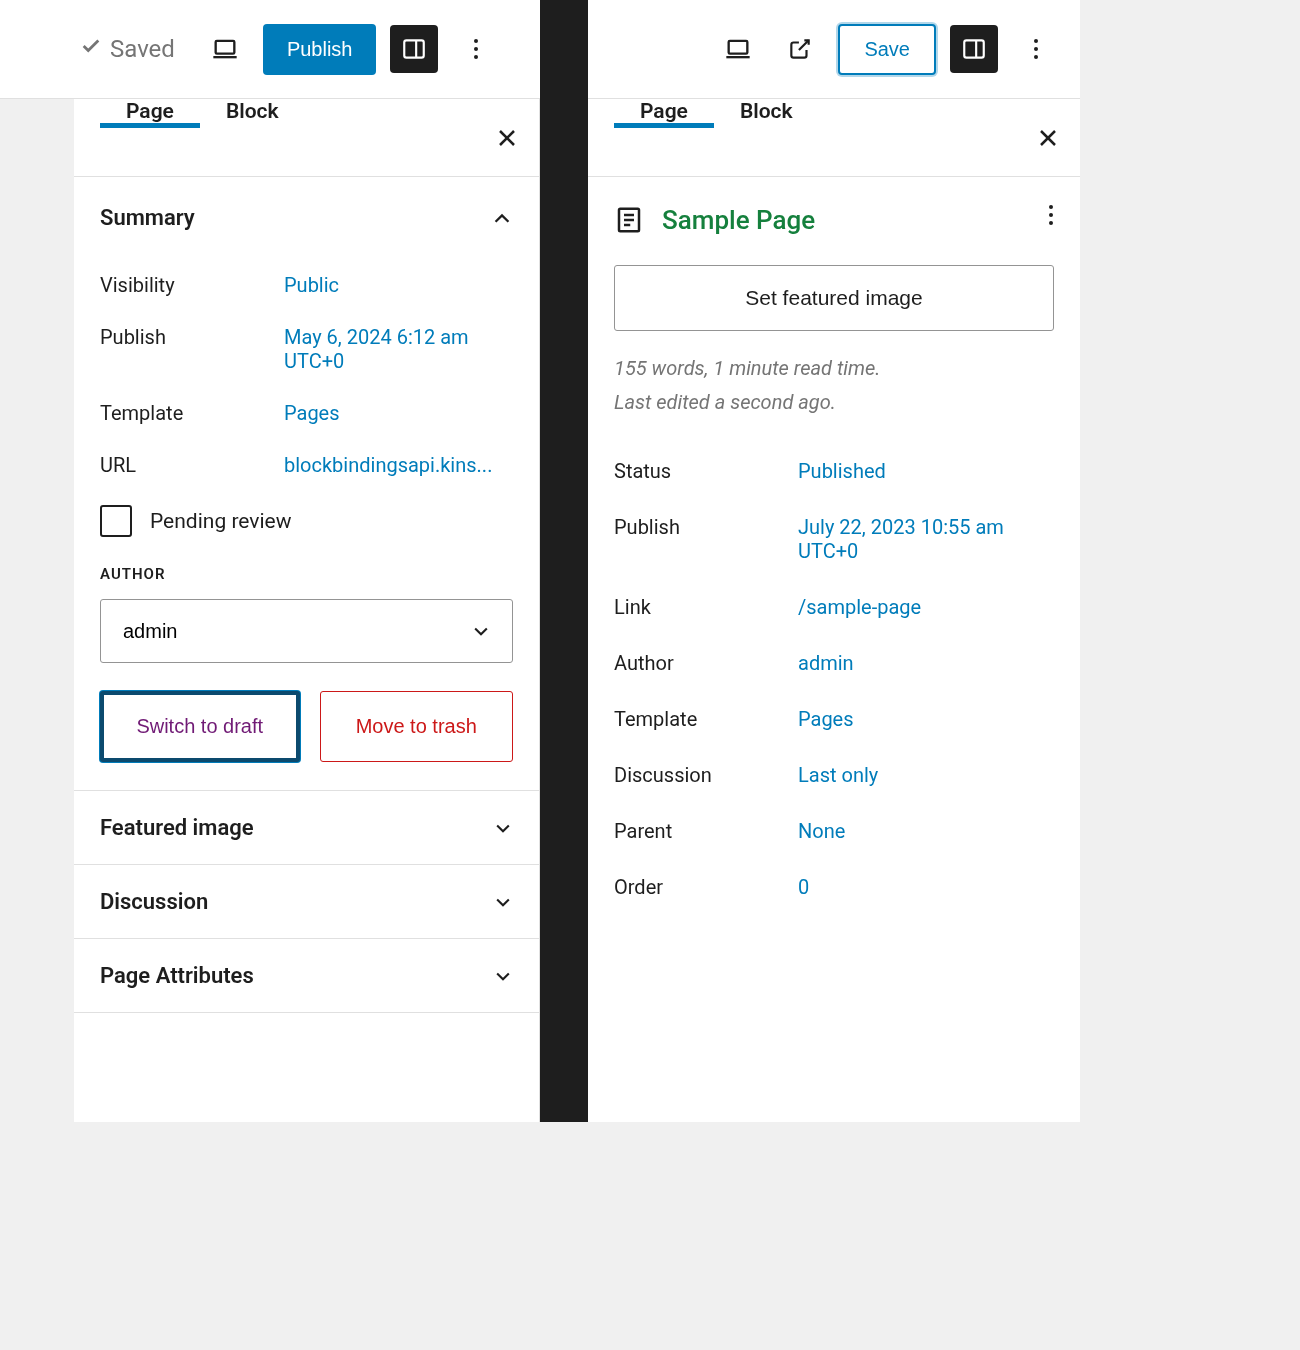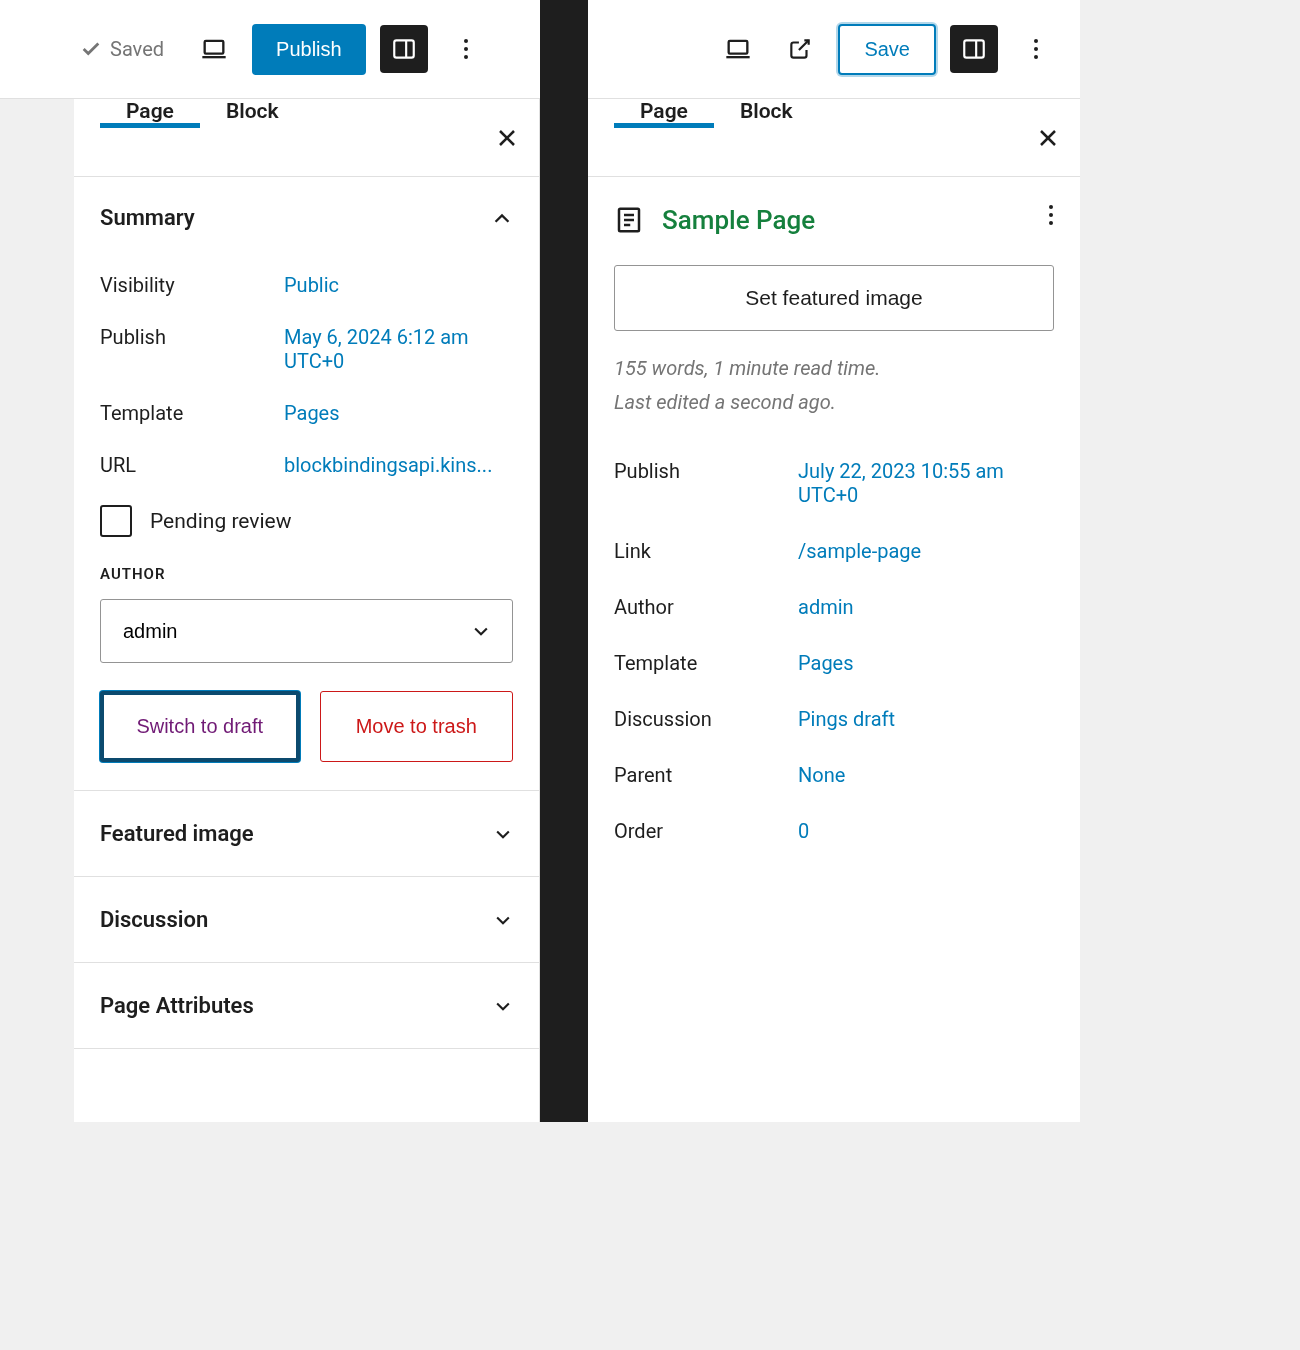--- a/index.html
+++ b/index.html
@@ -39,24 +39,23 @@
     border-bottom: 1px solid #e0e0e0;
     display: flex;
     align-items: center;
     padding: 0 20px;
   }
   .toolbar.left { justify-content: flex-start; gap: 14px; padding-left: 80px; }
   .toolbar.right { justify-content: flex-end; gap: 14px; }
 
   .saved {
     display: flex;
-    align-items: center;
     gap: 8px;
     color: #757575;
-    font-size: 20px;
+    font-size: 24px;
     margin-right: 12px;
   }
   .icon-btn {
     width: 48px;
     height: 48px;
     border: none;
     background: transparent;
     display: flex;
     align-items: center;
     justify-content: center;
@@ -213,21 +212,21 @@
   }
   .btn-outline.red {
     border: 1px solid #cc1818;
     color: #cc1818;
   }
 
   .collapsible-row {
     display: flex;
     justify-content: space-between;
     align-items: center;
-    padding: 30px 26px;
+    padding: 24px 26px;
     font-size: 22px;
     font-weight: 600;
     color: #1e1e1e;
     border-top: 1px solid #e0e0e0;
     cursor: pointer;
   }
 
   
   .page-title-row {
     display: flex;
@@ -472,38 +471,42 @@
 
     <button class="featured-btn">Set featured image</button>
 
     <div class="meta-text">
       <div>155 words, 1 minute read time.</div>
       <div>Last edited a second ago.</div>
     </div>
 
     <div class="kv-list">
       <div class="kv-row">
+        <div class="kv-key">Status</div>
+        <div class="kv-val"><span>Published</span></div>
+      </div>
+      <div class="kv-row">
         <div class="kv-key">Publish</div>
         <div class="kv-val"><span>July 22, 2023 10:55 am UTC+0</span></div>
       </div>
       <div class="kv-row">
         <div class="kv-key">Link</div>
         <div class="kv-val"><span>/sample-page</span></div>
       </div>
       <div class="kv-row">
         <div class="kv-key">Author</div>
         <div class="kv-val"><span>admin</span></div>
       </div>
       <div class="kv-row">
         <div class="kv-key">Template</div>
         <div class="kv-val"><span>Pages</span></div>
       </div>
       <div class="kv-row">
         <div class="kv-key">Discussion</div>
-        <div class="kv-val"><span>Pings draft</span></div>
+        <div class="kv-val"><span>Last only</span></div>
       </div>
       <div class="kv-row">
         <div class="kv-key">Parent</div>
         <div class="kv-val"><span>None</span></div>
       </div>
       <div class="kv-row">
         <div class="kv-key">Order</div>
         <div class="kv-val"><span>0</span></div>
       </div>
     </div>

